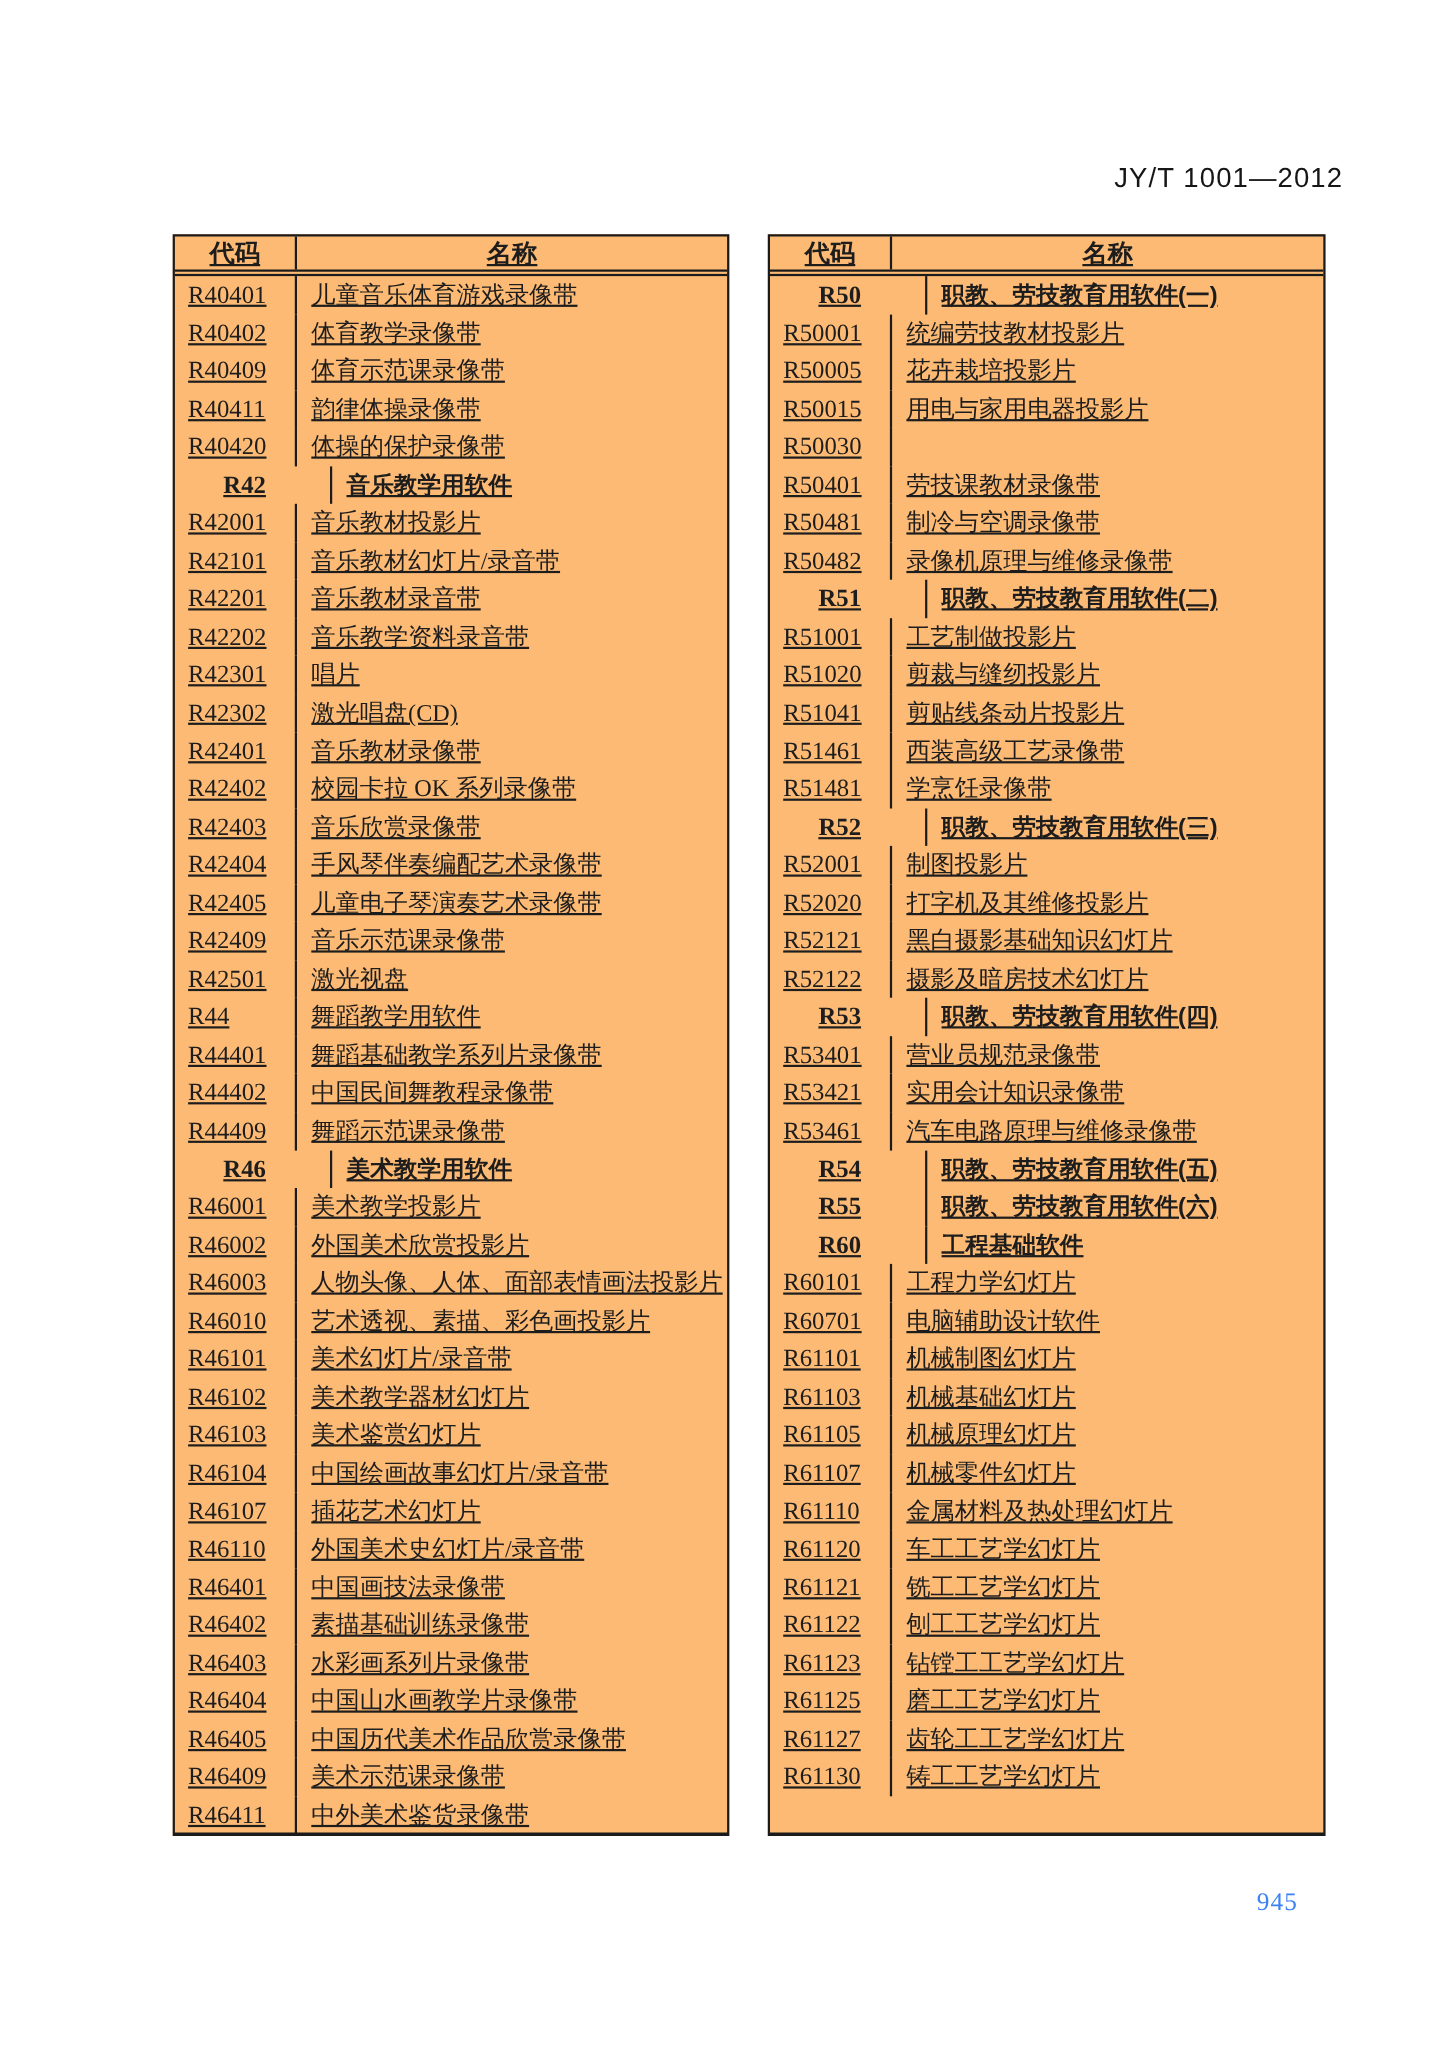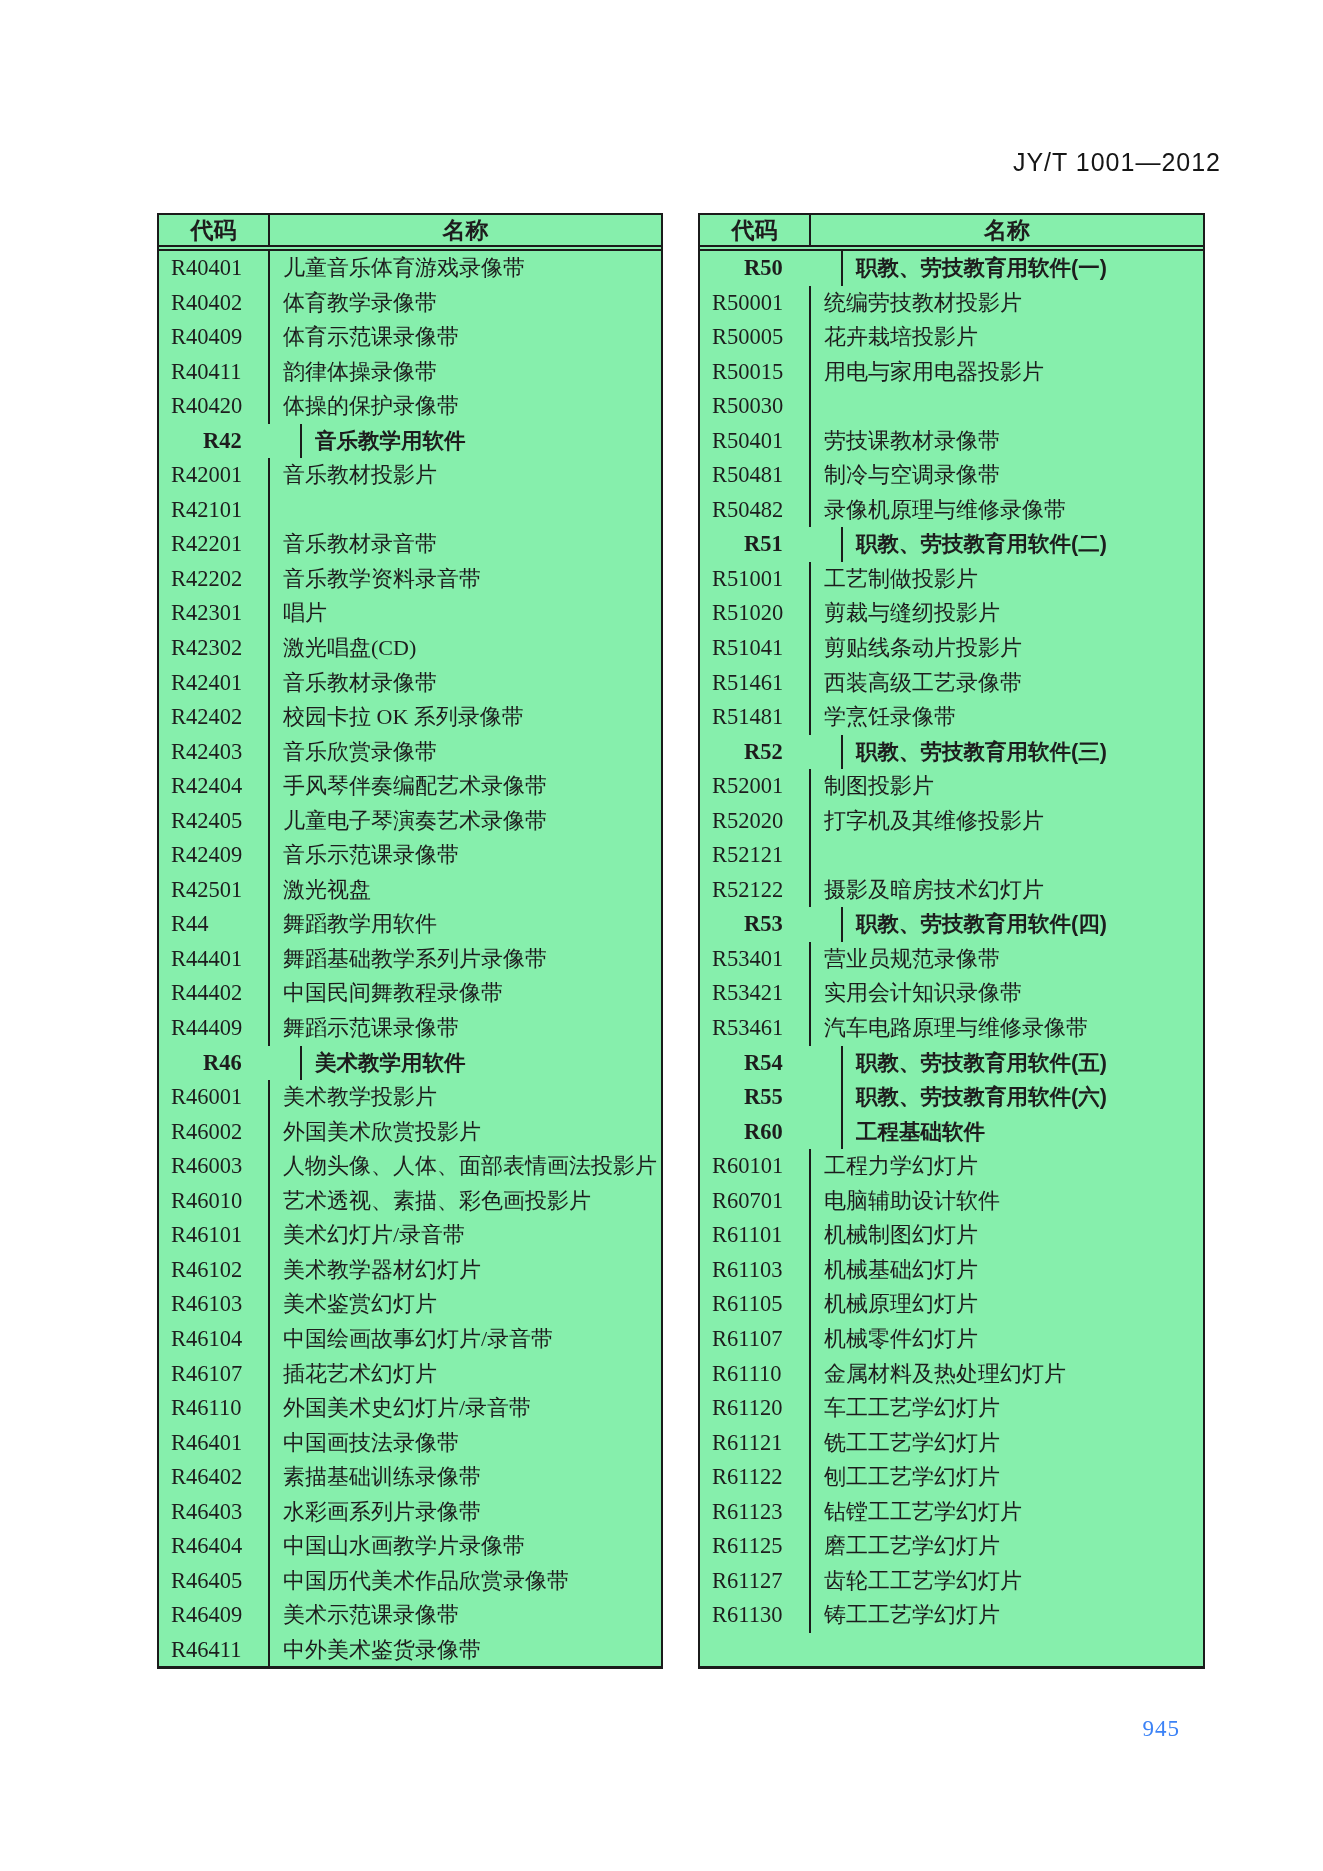--- a/index.html
+++ b/index.html
@@ -17,24 +17,25 @@
     right: 102px;
     font-family: "Liberation Sans", "DejaVu Sans", sans-serif;
     font-size: 25px;
     font-weight: 500;
     letter-spacing: 1px;
     color: #161616;
   }
   .code-table {
     position: absolute;
     top: 213px;
-    background: #86efac;
+    background: #fdba74;
     border: 2px solid #1b1b1b;
     border-bottom-width: 3px;
     box-sizing: border-box;
+    text-decoration: underline;
   }
   .table-left  { left: 157px; width: 506px; height: 1456px; }
   .table-right { left: 698px; width: 507px; height: 1456px; }
   .thead {
     display: flex;
     height: 30px;
     border-bottom: 6px double #1b1b1b;
     font-weight: bold;
     font-size: 23px;
   }
@@ -107,20 +108,21 @@
       <div class="tr section">
         <div class="td code">R42</div>
         <div class="td name">音乐教学用软件</div>
       </div>
       <div class="tr">
         <div class="td code">R42001</div>
         <div class="td name">音乐教材投影片</div>
       </div>
       <div class="tr">
         <div class="td code">R42101</div>
+        <div class="td name">音乐教材幻灯片/录音带</div>
       </div>
       <div class="tr">
         <div class="td code">R42201</div>
         <div class="td name">音乐教材录音带</div>
       </div>
       <div class="tr">
         <div class="td code">R42202</div>
         <div class="td name">音乐教学资料录音带</div>
       </div>
       <div class="tr">
@@ -318,20 +320,21 @@
       <div class="tr">
         <div class="td code">R52001</div>
         <div class="td name">制图投影片</div>
       </div>
       <div class="tr">
         <div class="td code">R52020</div>
         <div class="td name">打字机及其维修投影片</div>
       </div>
       <div class="tr">
         <div class="td code">R52121</div>
+        <div class="td name">黑白摄影基础知识幻灯片</div>
       </div>
       <div class="tr">
         <div class="td code">R52122</div>
         <div class="td name">摄影及暗房技术幻灯片</div>
       </div>
       <div class="tr section">
         <div class="td code">R53</div>
         <div class="td name">职教、劳技教育用软件(四)</div>
       </div>
       <div class="tr">

